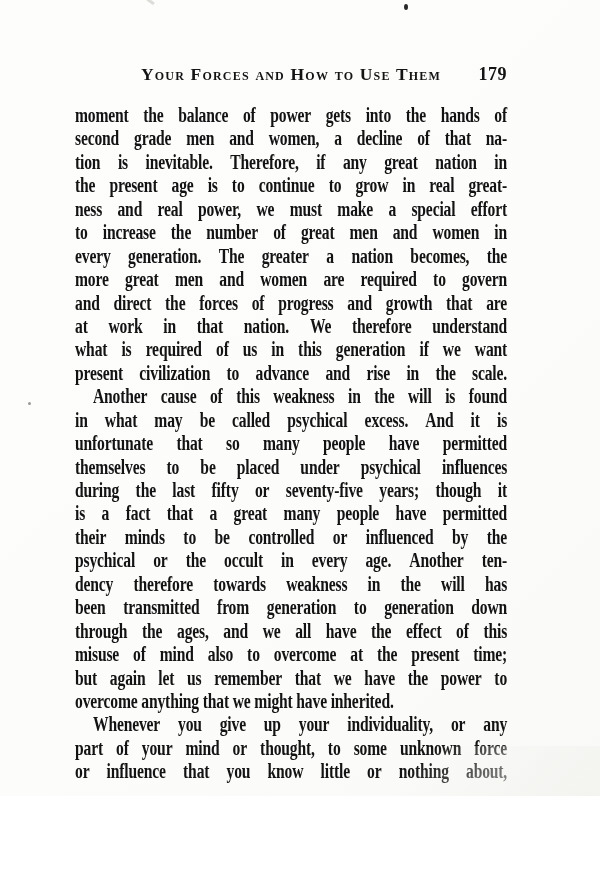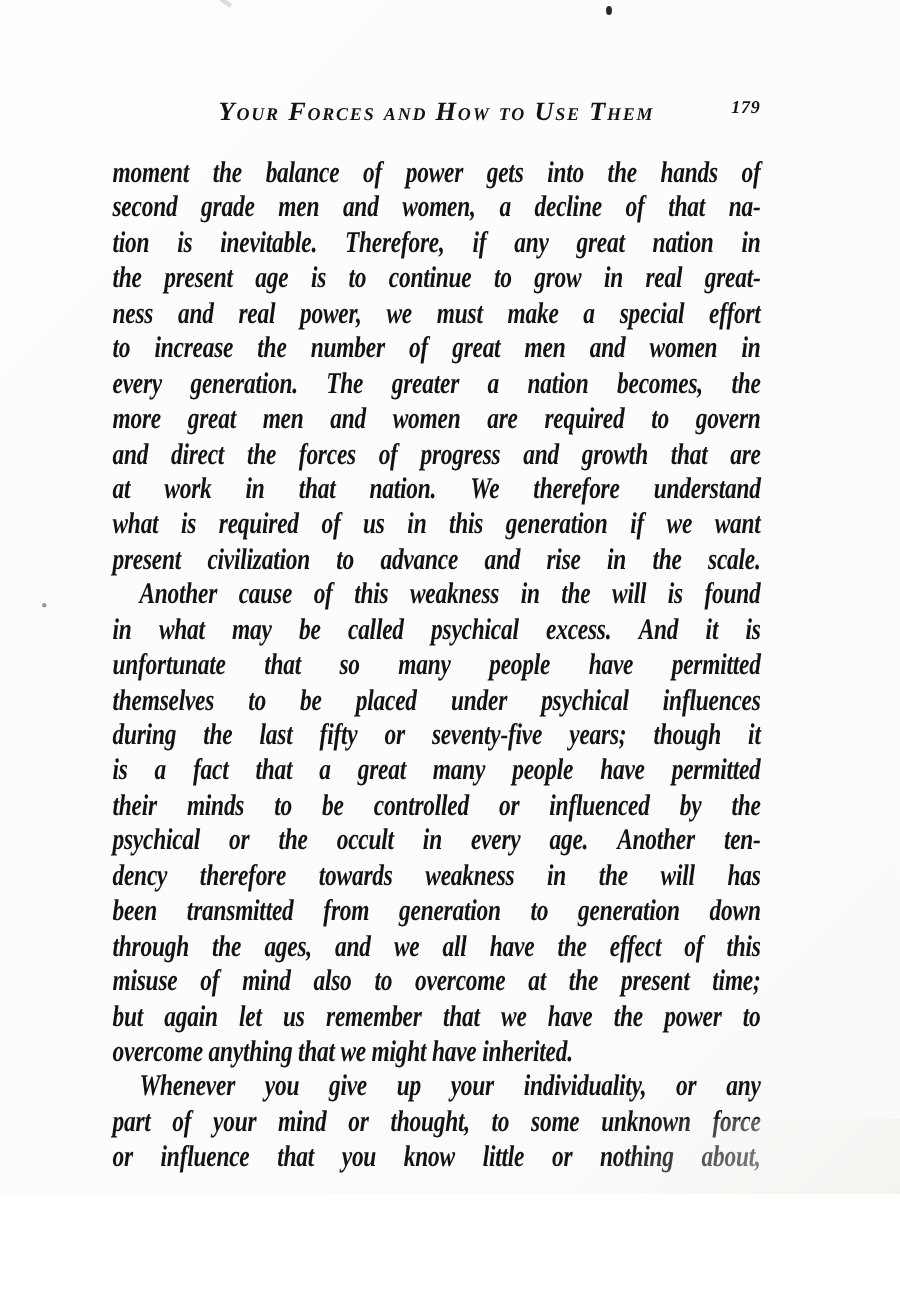--- a/index.html
+++ b/index.html
@@ -7,41 +7,40 @@
     width: 600px; height: 870px;
     background: #ffffff;
     font-family: "Liberation Serif", serif;
     overflow: hidden;
   }
   .page {
     position: relative;
     width: 600px; height: 796px;
     background: linear-gradient(135deg, #fdfdfc 0%, #fcfcfb 60%, #f9f9f7 100%);
     color: #141414;
-    font-style: italic;
   }
   
   .running-head {
     position: absolute;
     left: 75px; top: 64px;
     width: 432px; height: 26px;
   }
   .head-title {
     position: absolute; left: 0; right: 0;
     text-align: center;
     font-variant: small-caps;
     font-weight: bold;
     font-size: 17.5px;
     letter-spacing: 1.2px;
     white-space: nowrap;
   }
   .folio {
     position: absolute; right: 0; top: 0;
     font-weight: bold;
-    font-size: 12px;
+    font-size: 18px;
     letter-spacing: 0.5px;
   }
   
   .textblock {
     position: absolute;
     left: 75px; top: 104px;
     width: 554px;              
     transform: scaleX(0.78);
     transform-origin: 0 0;
     font-size: 20px;

